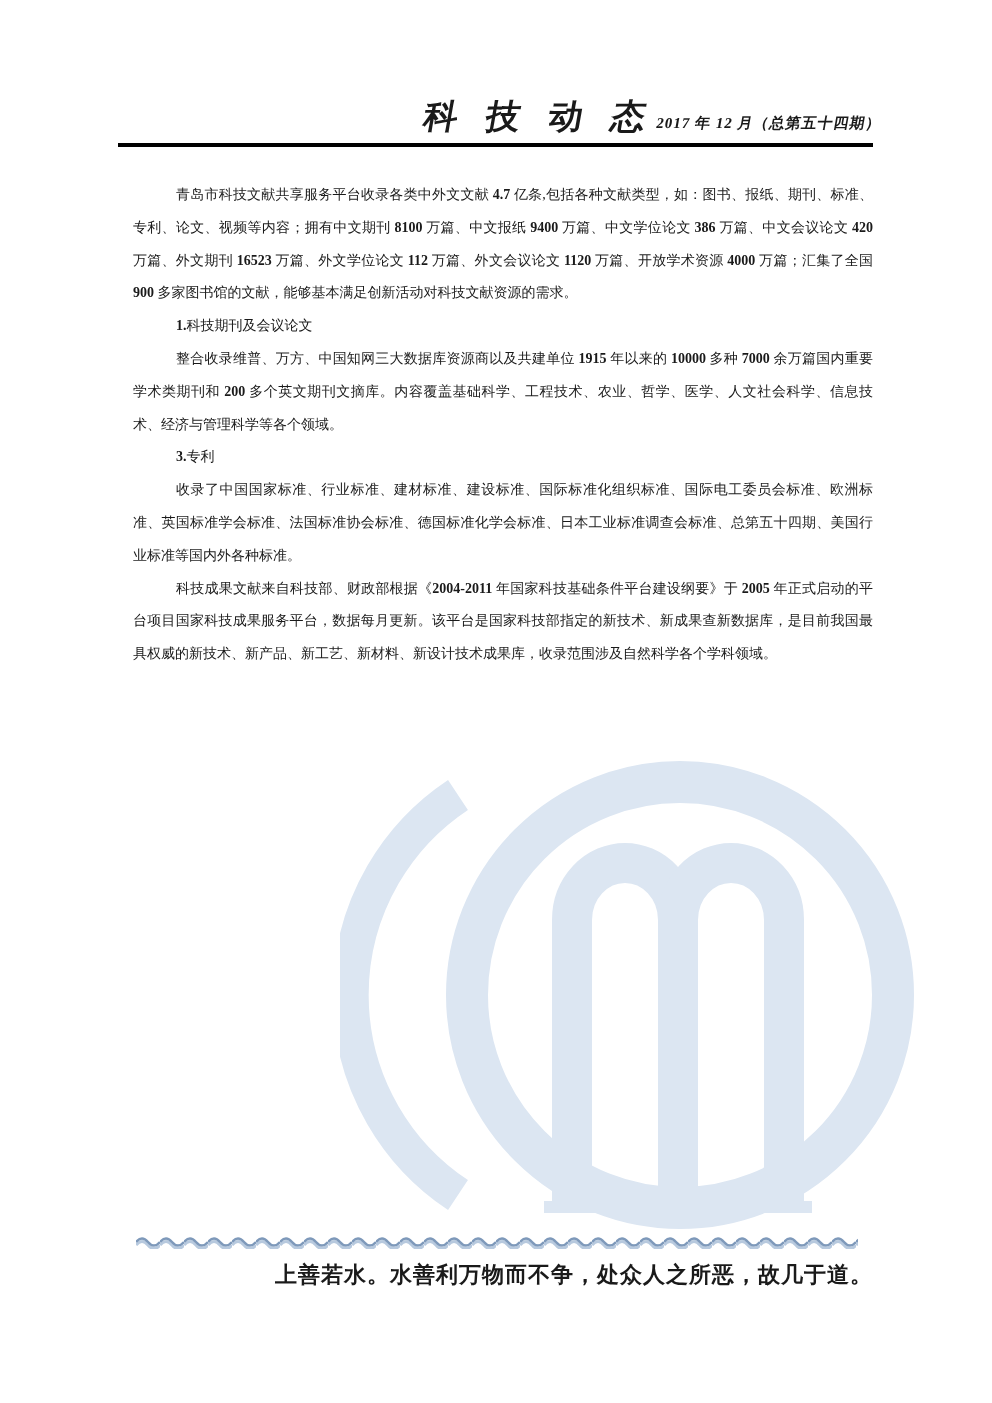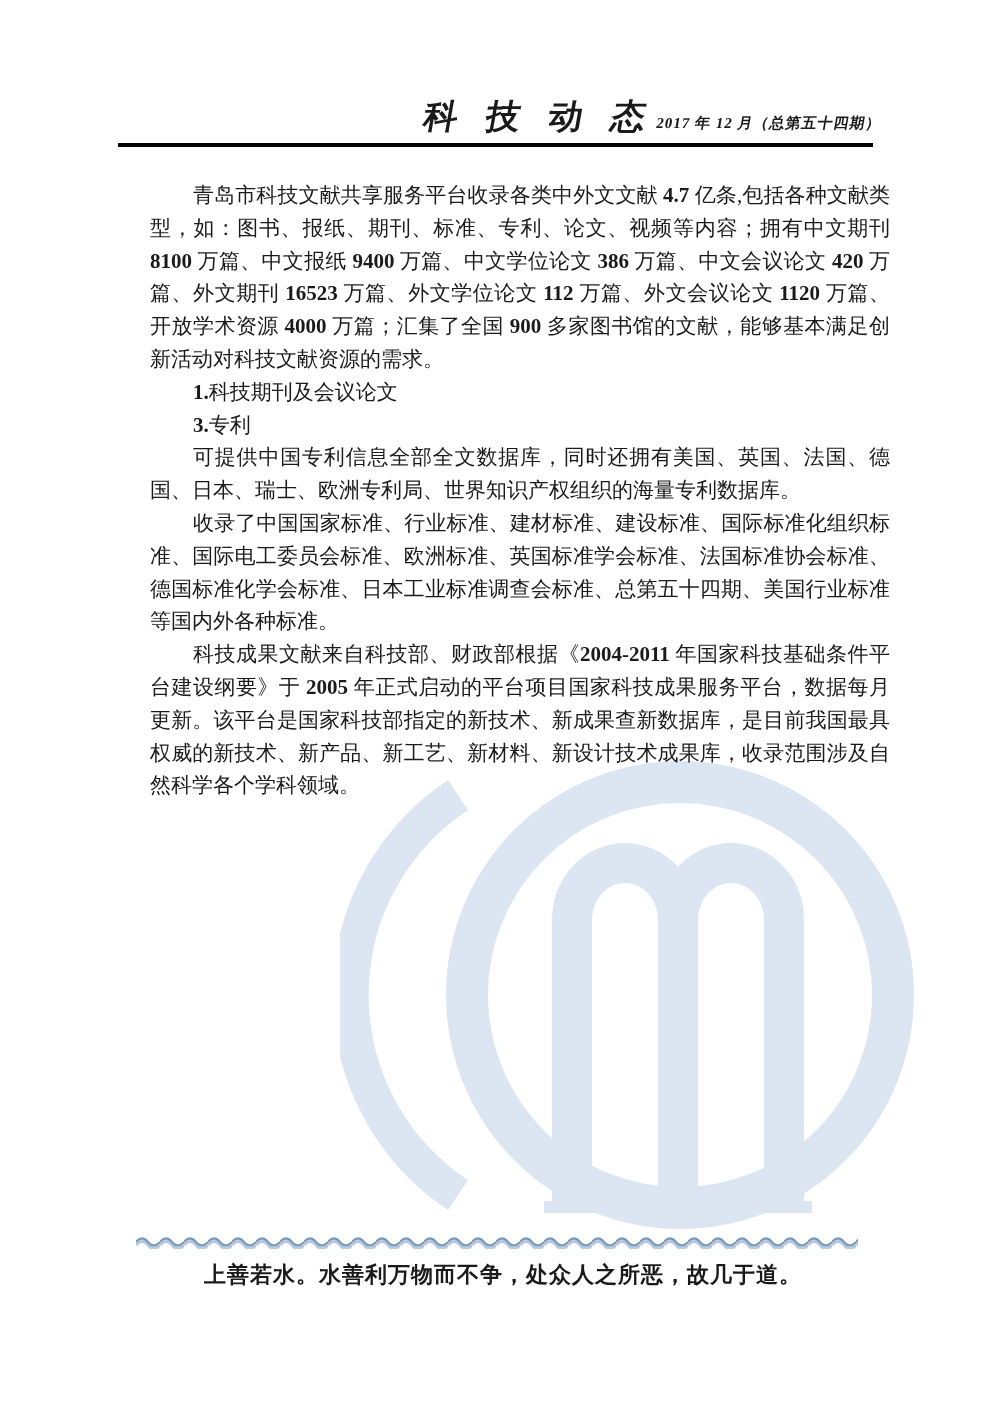--- a/index.html
+++ b/index.html
@@ -37,35 +37,35 @@
   }
   .masthead-issue{
     font-size:15px;font-weight:700;margin-left:2px;letter-spacing:1px;
   }
   .header-rule{
     position:absolute;left:118px;top:143px;width:755px;height:4px;
     background:var(--rule);z-index:1;
   }
   
   .article{
-    position:absolute;left:150px;top:179px;width:740px;z-index:1;
-    font-size:21px;line-height:32.8px;
+    position:absolute;left:133px;top:179px;width:740px;z-index:1;
+    font-size:14px;line-height:32.8px;
     text-align:justify;
   }
   .article p{margin:0;text-indent:43px;}
   .article b{font-weight:700;}
   
   .wave-divider{
     position:absolute;left:136px;top:1234px;width:722px;height:15px;z-index:1;
   }
   .wave-stroke-dark{stroke:var(--wave-dark);}
   .wave-stroke-light{stroke:var(--wave-light);}
   .footer-quote{
     position:absolute;left:133px;top:1259px;width:740px;z-index:1;
-    text-align:center;font-size:22px;font-weight:700;line-height:32px;
+    text-align:right;font-size:22px;font-weight:700;line-height:32px;
     letter-spacing:1px;
   }
   .footer-attribution{
     position:absolute;right:119px;top:1290px;z-index:1;
     font-size:17px;font-weight:700;line-height:26px;letter-spacing:1px;
   }
 </style>
 </head>
 <body>
 
@@ -82,22 +82,22 @@
   </svg>
 
   <div class="header">
     <span class="masthead-title">科 技 动 态</span><span class="masthead-issue">2017 年 12 月（总第五十四期）</span>
   </div>
   <div class="header-rule"></div>
 
   <div class="article">
       <p>青岛市科技文献共享服务平台收录各类中外文文献 <b>4.7</b> 亿条,包括各种文献类型，如：图书、报纸、期刊、标准、专利、论文、视频等内容；拥有中文期刊 <b>8100</b> 万篇、中文报纸 <b>9400</b> 万篇、中文学位论文 <b>386</b> 万篇、中文会议论文 <b>420</b> 万篇、外文期刊 <b>16523</b> 万篇、外文学位论文 <b>112</b> 万篇、外文会议论文 <b>1120</b> 万篇、开放学术资源 <b>4000</b> 万篇；汇集了全国 <b>900</b> 多家图书馆的文献，能够基本满足创新活动对科技文献资源的需求。</p>
       <p><b>1.</b>科技期刊及会议论文</p>
+      <p>整合收录维普、万方、中国知网三大数据库资源商以及共建单位 <b>1915</b> 年以来的 <b>10000</b> 多种 <b>7000</b> 余万篇国内重要学术类期刊和 <b>200</b> 多个英文期刊文摘库。内容覆盖基础科学、工程技术、农业、哲学、医学、人文社会科学、信息技术、经济与管理科学等各个领域。</p>
       <p><b>3.</b>专利</p>
-      <p>可提供中国专利信息全部全文数据库，同时还拥有美国、英国、法国、德国、日本、瑞士、欧洲专利局、世界知识产权组织的海量专利数据库。</p>
       <p>收录了中国国家标准、行业标准、建材标准、建设标准、国际标准化组织标准、国际电工委员会标准、欧洲标准、英国标准学会标准、法国标准协会标准、德国标准化学会标准、日本工业标准调查会标准、总第五十四期、美国行业标准等国内外各种标准。</p>
       <p>科技成果文献来自科技部、财政部根据《<b>2004-2011</b> 年国家科技基础条件平台建设纲要》于 <b>2005</b> 年正式启动的平台项目国家科技成果服务平台，数据每月更新。该平台是国家科技部指定的新技术、新成果查新数据库，是目前我国最具权威的新技术、新产品、新工艺、新材料、新设计技术成果库，收录范围涉及自然科学各个学科领域。</p>
     </div>
 
   <svg class="wave-divider" viewBox="0 0 722 15" preserveAspectRatio="none" aria-hidden="true">
     <defs>
       <pattern id="wv" width="24" height="15" patternUnits="userSpaceOnUse">
         <path class="wave-stroke-light" d="M0 11 Q6 4 12 11 T24 11" fill="none" stroke-width="3.2"></path>
         <path class="wave-stroke-dark" d="M0 8 Q6 1 12 8 T24 8" fill="none" stroke-width="2.4"></path>
       </pattern>

